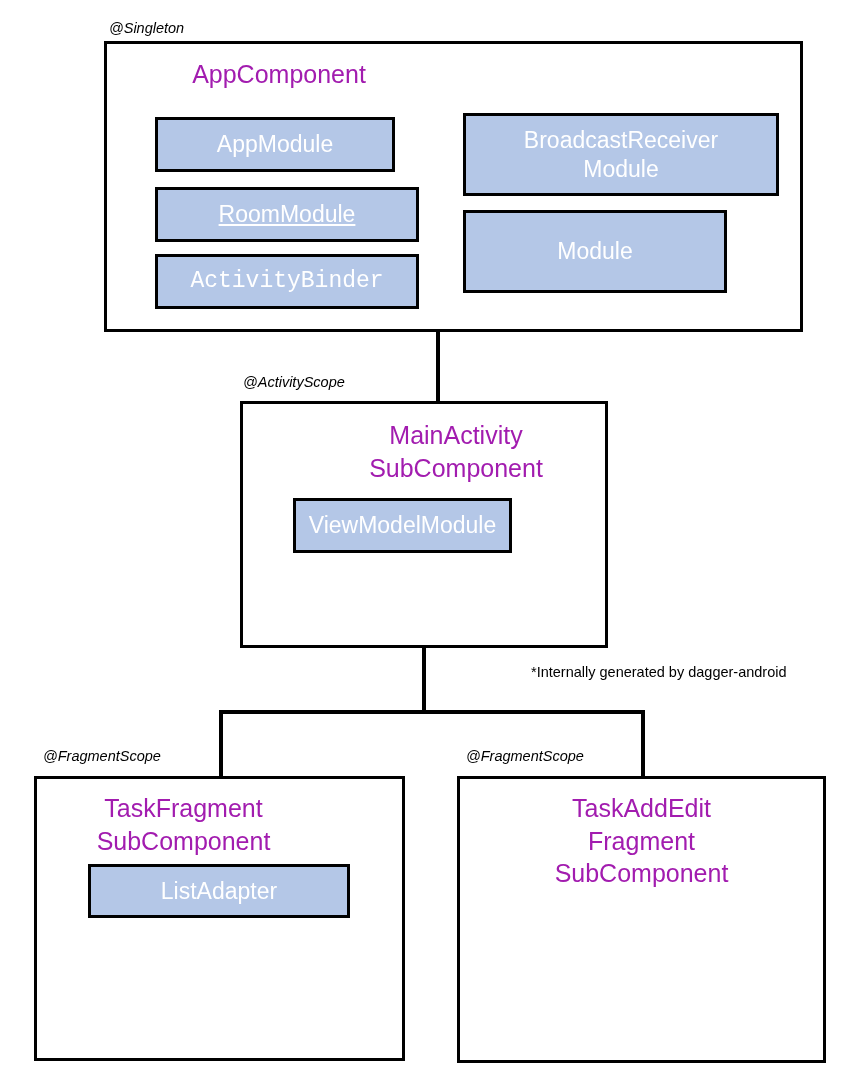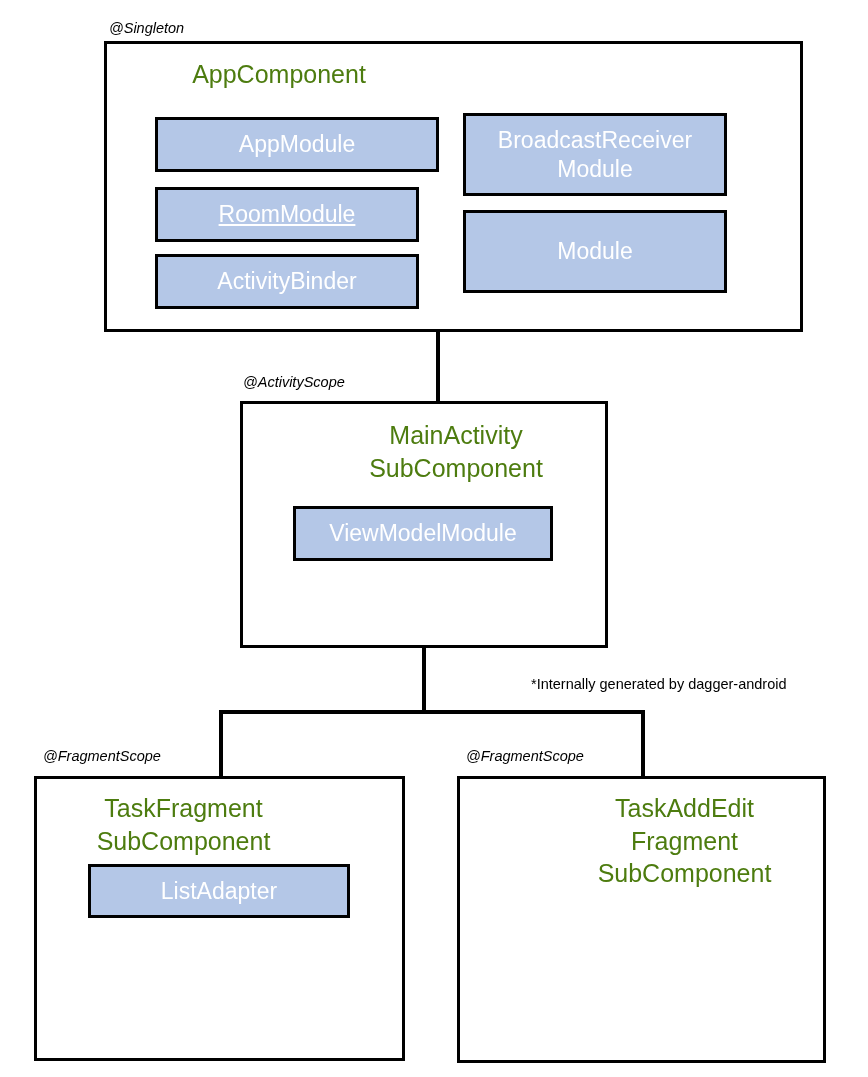--- a/index.html
+++ b/index.html
@@ -44,42 +44,41 @@
     z-index: 4;
   }
   .module-box .line2 { display: block; }
 
   
   .component-title {
     position: absolute;
     text-align: center;
     font-size: 25px;
     line-height: 1.3;
-    color: #4d7c0f;
+    color: #a21caf;
     z-index: 5;
   }
 
   
   .scope-label {
     position: absolute;
     font-size: 14.5px;
     color: #000000;
     white-space: nowrap;
     z-index: 6;
     font-style: italic;
   }
 
   
   .footnote {
     position: absolute;
     font-size: 14.5px;
     color: #000000;
     white-space: nowrap;
     z-index: 6;
-    margin-top: 12px;
   }
 
   
   .connector-v {
     position: absolute;
     width: 4px;
     background: #000000;
     z-index: 2;
   }
   .connector-h {
@@ -105,51 +104,51 @@
   <div class="connector-v" style="left:641px; top:710px; height:68px;"></div>
 
   <div class="scope-label" style="left:109px; top:20px;">@Singleton</div>
 
   <div class="component-box" style="left:104px; top:41px; width:699px; height:291px;"></div>
 
   <div class="component-title" style="left:104px; top:58px; width:350px;">
     <span>AppComponent</span>
   </div>
 
-  <div class="module-box" style="left:155px; top:117px; width:284px; height:55px;">
+  <div class="module-box" style="left:155px; top:117px; width:240px; height:55px;">
     <span>AppModule</span>
   </div>
 
   <div class="module-box" style="left:155px; top:187px; width:264px; height:55px;text-decoration:underline;">
     <span>RoomModule</span>
   </div>
 
-  <div class="module-box" style="left:155px; top:254px; width:264px; height:55px;">
+  <div class="module-box" style="left:155px; top:254px; width:264px; height:55px;font-family:Liberation Mono, monospace;">
     <span>ActivityBinder</span>
   </div>
 
-  <div class="module-box" style="left:463px; top:113px; width:264px; height:83px; flex-direction:column;">
+  <div class="module-box" style="left:463px; top:113px; width:316px; height:83px; flex-direction:column;">
     <span>BroadcastReceiver</span>
     <span class="line2">Module</span>
   </div>
 
   <div class="module-box" style="left:463px; top:210px; width:264px; height:83px; flex-direction:column;">
     <span class="line2">Module</span>
   </div>
 
   <div class="scope-label" style="left:243px; top:374px;">@ActivityScope</div>
 
   <div class="component-box" style="left:240px; top:401px; width:368px; height:247px;"></div>
 
   <div class="component-title" style="left:240px; top:419px; width:368px;padding-left:32px;">
     <span>MainActivity</span><br>
     <span>SubComponent</span>
   </div>
 
-  <div class="module-box" style="left:293px; top:498px; width:260px; height:55px;margin-top:8px;">
+  <div class="module-box" style="left:293px; top:498px; width:219px; height:55px;">
     <span>ViewModelModule</span>
   </div>
 
   <div class="footnote" style="left:531px; top:664px;">*Internally generated by dagger-android</div>
 
   <div class="scope-label" style="left:43px; top:748px;">@FragmentScope</div>
 
   <div class="component-box" style="left:34px; top:776px; width:371px; height:285px;"></div>
 
   <div class="component-title" style="left:34px; top:792px; width:299px;">
@@ -158,19 +157,19 @@
   </div>
 
   <div class="module-box" style="left:88px; top:864px; width:262px; height:54px;">
     <span>ListAdapter</span>
   </div>
 
   <div class="scope-label" style="left:466px; top:748px;">@FragmentScope</div>
 
   <div class="component-box" style="left:457px; top:776px; width:369px; height:287px;"></div>
 
-  <div class="component-title" style="left:457px; top:792px; width:369px;margin-left:43px;">
+  <div class="component-title" style="left:457px; top:792px; width:369px;">
     <span>TaskAddEdit</span><br>
     <span>Fragment</span><br>
     <span>SubComponent</span>
   </div>
 
 </div>
 
 </body></html>

